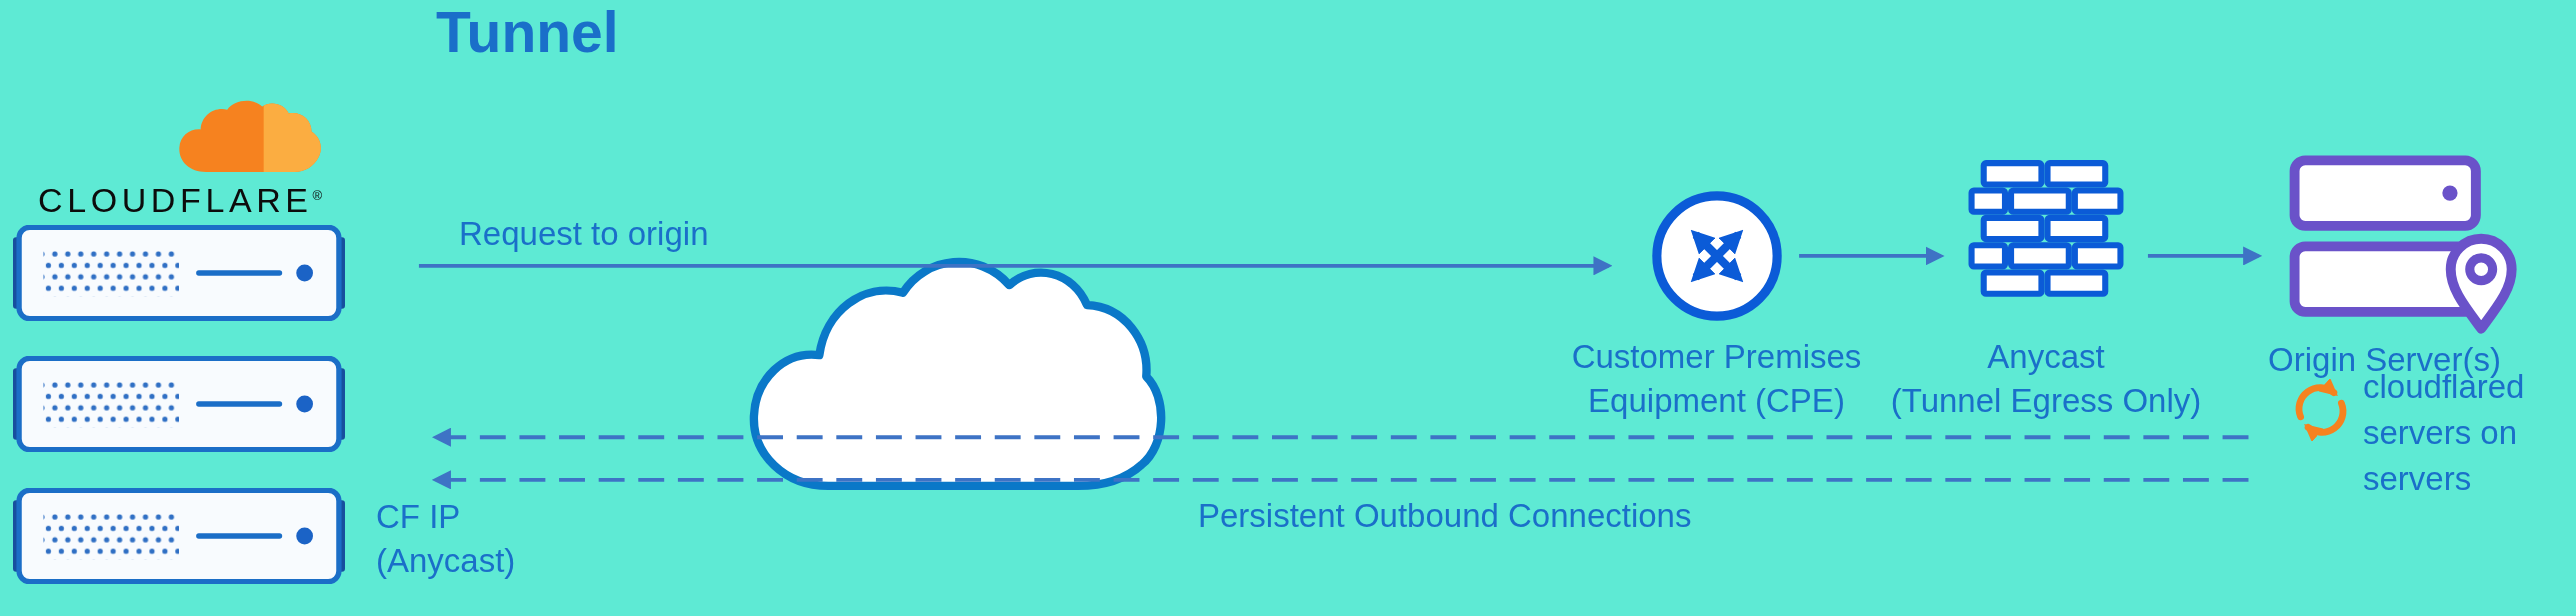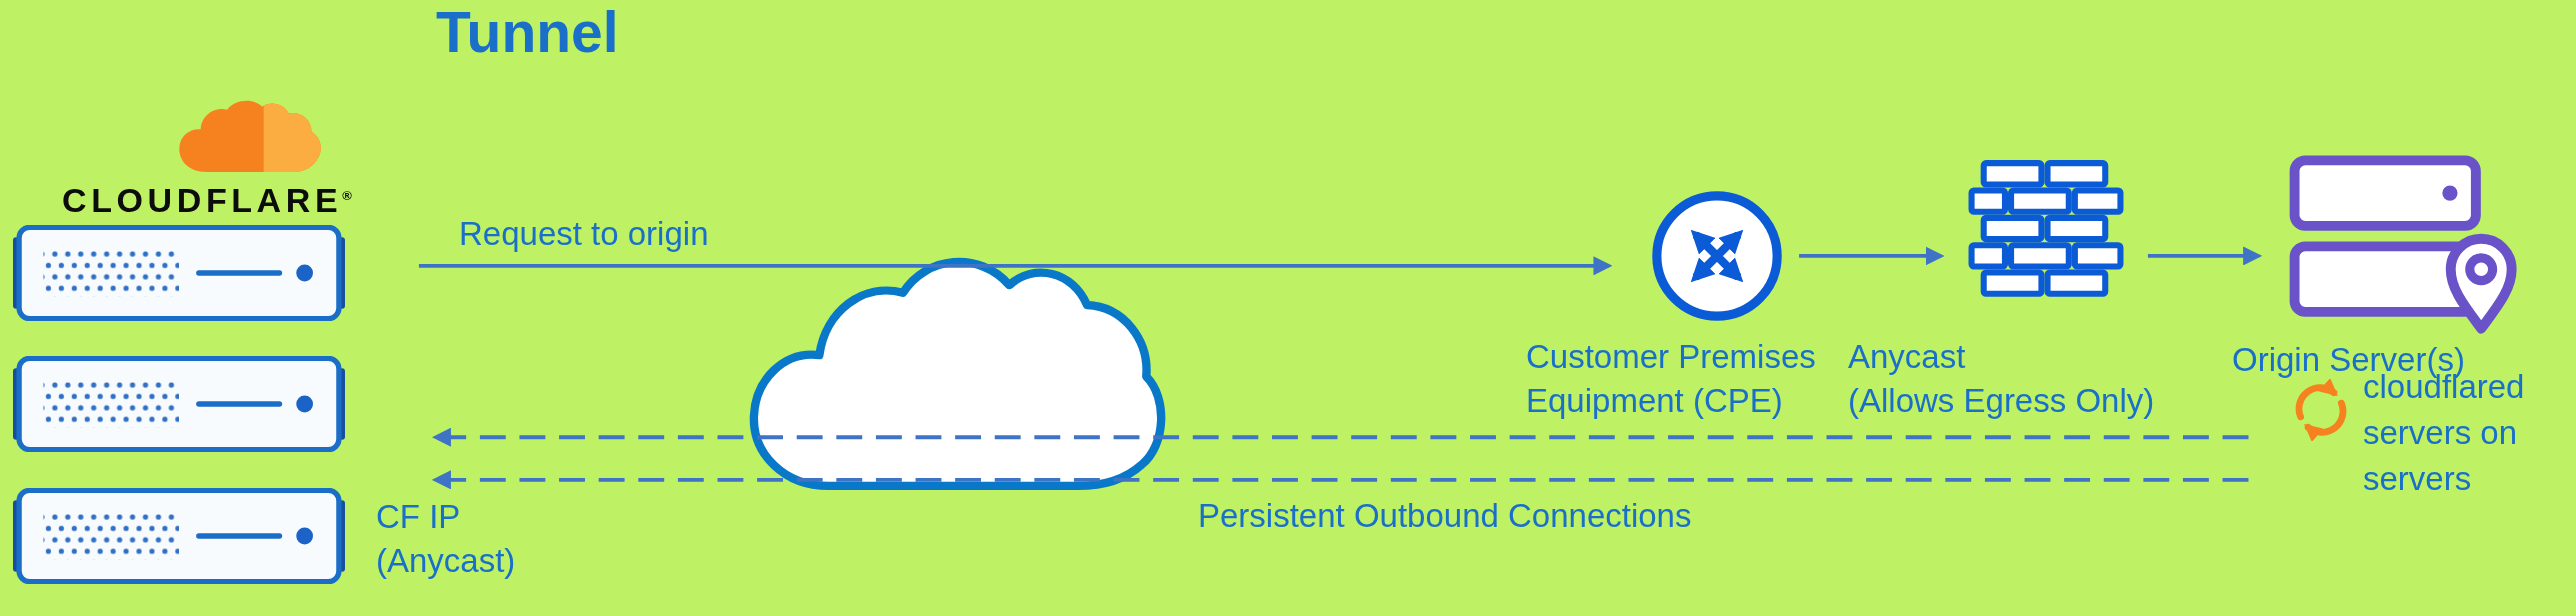--- a/index.html
+++ b/index.html
@@ -8,26 +8,26 @@
     --icon-blue:#0b5bd7;
     --cloud-blue:#0a78c8;
     --server-blue:#1b6ec7;
     --server-tab:#174f9e;
     --origin-purple:#6a52c9;
     --cf-orange:#f6821f;
     --cf-orange-light:#fbad41;
   }
   *{box-sizing:border-box;}
   body{margin:0;background:#ffffff;font-family:"Liberation Sans",sans-serif;}
-  .canvas{position:relative;width:2576px;height:617px;background:#bef264;overflow:hidden;}
+  .canvas{position:relative;width:2576px;height:617px;background:#5eead4;overflow:hidden;}
   .abs{position:absolute;}
   .title{left:436px;top:0px;font-size:57px;line-height:1.15;font-weight:600;color:var(--text-blue);}
   .label{color:var(--text-blue);font-size:33px;line-height:44px;}
-  .label.center{text-align:left;}
-  .wordmark{left:38px;top:181px;font-size:34px;font-weight:700;letter-spacing:4.6px;color:#0c0c0c;white-space:nowrap;margin-left:24px;}
+  .label.center{text-align:center;}
+  .wordmark{left:38px;top:181px;font-size:34px;font-weight:400;letter-spacing:4.6px;color:#0c0c0c;white-space:nowrap;}
   .wordmark sup{font-size:13px;letter-spacing:0;}
   svg{display:block;}
 </style>
 </head>
 <body>
 
 <div class="canvas">
 
   <div class="abs title">Tunnel</div>
 
@@ -141,21 +141,21 @@
         <rect x="102" y="76" width="76" height="28" rx="3"></rect>
       <rect x="2" y="112" width="44" height="28" rx="3"></rect>
         <rect x="54" y="112" width="76" height="28" rx="3"></rect>
         <rect x="138" y="112" width="60" height="28" rx="3"></rect>
       <rect x="18" y="148" width="76" height="28" rx="3"></rect>
         <rect x="102" y="148" width="76" height="28" rx="3"></rect>
     </g>
   </svg>
   <div class="abs label center" style="left:1848px;top:335px;width:396px;">
     <div>Anycast</div>
-    <div>(Allows Egress Only)</div>
+    <div>(Tunnel Egress Only)</div>
   </div>
 
   <svg class="abs" style="left:2289px;top:155px;" width="229" height="179" viewBox="0 0 300 235">
     <rect x="7" y="7" width="238" height="86" rx="14" fill="#ffffff" stroke="#6a52c9" stroke-width="13"></rect>
     <circle cx="211" cy="50" r="10" fill="#6a52c9"></circle>
     <rect x="7" y="120" width="238" height="86" rx="14" fill="#ffffff" stroke="#6a52c9" stroke-width="13"></rect>
     <g>
       <path d="M 252 228 C 230 198 212 176 212 150 A 40 40 0 1 1 292 150 C 292 176 274 198 252 228 Z" fill="#ffffff" stroke="#6a52c9" stroke-width="13" stroke-linejoin="round"></path>
       <circle cx="252" cy="150" r="15" fill="#ffffff" stroke="#6a52c9" stroke-width="12"></circle>
     </g>

